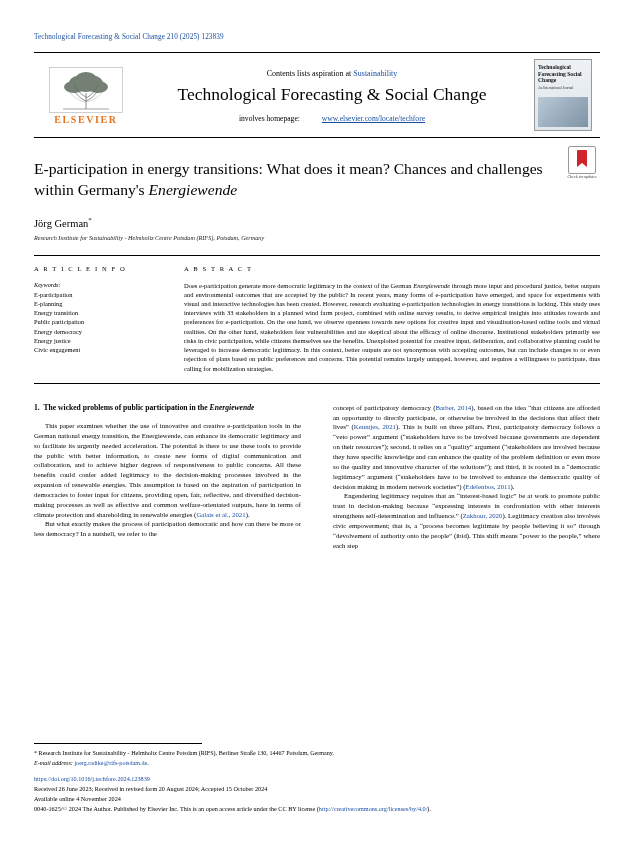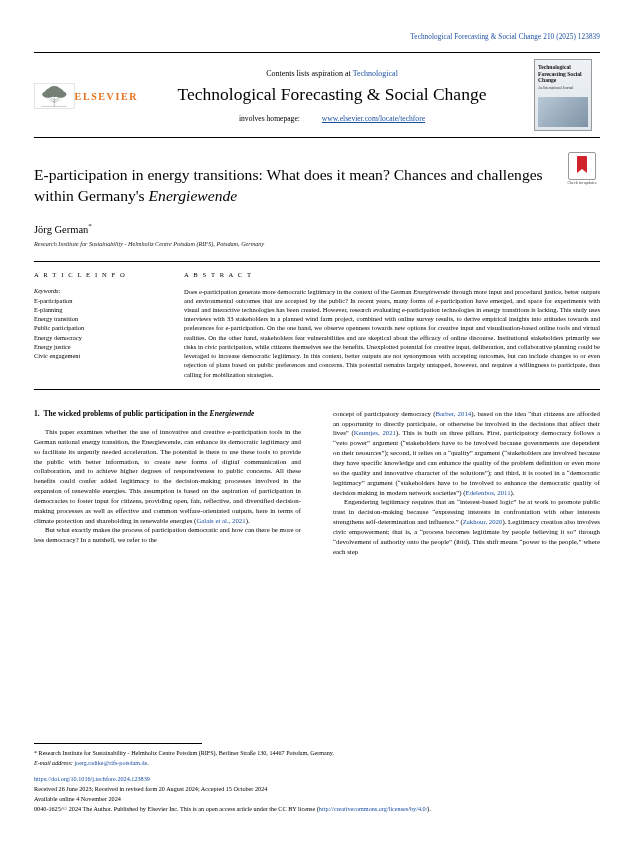--- a/index.html
+++ b/index.html
@@ -17,41 +17,42 @@
   }
   .page {
     position: relative;
     width: 634px;
     height: 846px;
     background: #fff;
     box-sizing: border-box;
     padding: 0 34px;
   }
   .journal-ref {
-    text-align: right;
+    text-align: left;
     font-size: 7.2px;
     color: #1a4fa0;
     padding-top: 33px;
     letter-spacing: 0.1px;
     font-family: "Liberation Serif", serif;
   }
 
   
   .masthead {
     margin-top: 11px;
     border-top: 1px solid #000;
     border-bottom: 1px solid #000;
     display: flex;
     align-items: stretch;
     height: 84px;
   }
   .elsevier-block {
     width: 104px;
     border-right: 0px solid #000;
     display: flex;
+    flex-direction: column;
     align-items: center;
     justify-content: center;
     padding-top: 2px;
   }
   .tree-svg { display:block; }
   .elsevier-word {
     font-family: "Liberation Serif", serif;
     font-size: 10px;
     letter-spacing: 1.6px;
     color: #e8711a;
@@ -112,21 +113,21 @@
   .cover .cimg {
     position: absolute;
     left: 3px; right: 3px; bottom: 3px;
     height: 30px;
     background: linear-gradient(135deg,#b9c9d6,#7e93a5);
   }
 
   
   .title-area {
     position: relative;
-    margin-top: 26px;
+    margin-top: 20px;
     min-height: 66px;
   }
   .crossmark {
     position: absolute;
     right: 0;
     top: -12px;
     width: 36px;
     text-align: center;
   }
   .cm-box {
@@ -302,21 +303,21 @@
           <path d="M20 24 C24 30 30 34 37 35"></path>
           <path d="M54 24 C50 30 44 34 37 35"></path>
         </g>
         <line x1="14" y1="42" x2="60" y2="42" stroke="#666" stroke-width="0.6"></line>
       </svg>
       <div class="elsevier-word">ELSEVIER</div>
     </div>
 
     <div class="center-block">
       <div class="contents-line">
-        <span>Contents lists aspiration at </span><a class="sd" href="#">Technological</a>
+        <span>Contents lists aspiration at </span><a class="sd" href="#">Sustainability</a>
       </div>
       <div class="journal-title">Technological Forecasting &amp; Social Change</div>
       <div class="homepage-line">
         <span>involves homepage: </span><a class="url" href="#">www.elsevier.com/locate/techfore</a>
       </div>
     </div>
 
     <div class="cover-block">
       <div class="cover">
         <div class="ct">Technological Forecasting Social Change</div>

